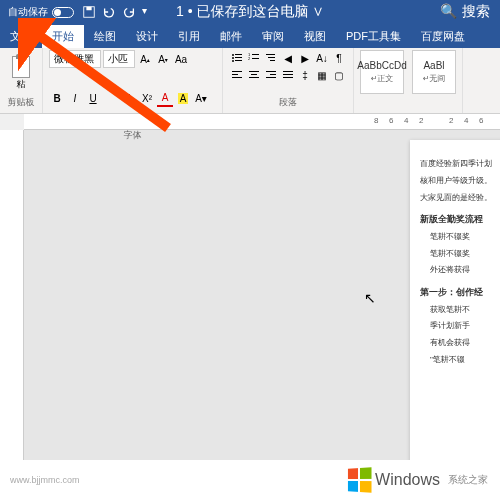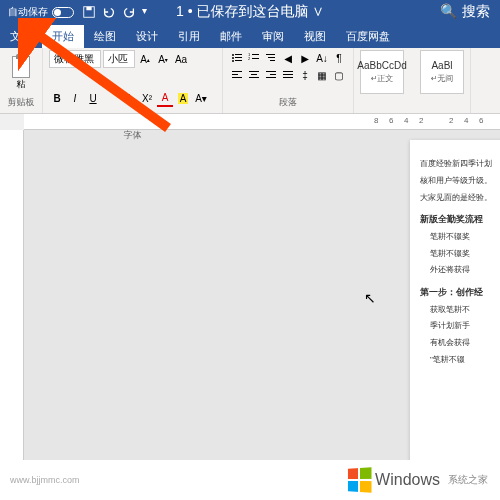--- a/index.html
+++ b/index.html
@@ -35,21 +35,21 @@
 .btn-sm.bold { font-weight: bold; }
 .btn-sm.italic { font-style: italic; }
 .btn-sm.under { text-decoration: underline; }
 .btn-sm.strike { text-decoration: line-through; margin-top: 41px; }
 .clr-a { color: #d00; border-bottom: 2px solid #d00; }
 .hl-a { background: #ffeb3b; padding: 0 2px; }
 
 .para-grid { display: grid; grid-template-columns: repeat(7, 16px); gap: 1px; }
 .para-grid .btn-sm svg { width: 12px; height: 12px; }
 
-.styles { display: flex; gap: 16px; align-items: center; }
+.styles { display: flex; gap: 8px; align-items: center; }
 .style-box { width: 44px; height: 44px; border: 1px solid #ccc; background: #fff; font-size: 8px; display: flex; flex-direction: column; align-items: center; justify-content: center; }
 .style-box .prev { font-size: 10px; color: #333; }
 .style-box .lbl { font-size: 8px; color: #666; margin-top: 2px; }
 
 .ruler-h { height: 16px; background: #fff; border-bottom: 1px solid #ccc; position: relative; margin-left: 24px; font-size: 8px; color: #666; }
 .ruler-h .tick { position: absolute; top: 2px; }
 
 .workspace { display: flex; height: calc(500px - 170px); background: #e6e6e6; text-decoration: underline; }
 .ruler-v { width: 24px; background: #fff; border-right: 1px solid #ccc; }
 .canvas { flex: 1; position: relative; overflow: hidden; }
@@ -109,20 +109,21 @@
 
 <div class="tabs">
   <div class="tab">文件</div>
   <div class="tab active">开始</div>
   <div class="tab">绘图</div>
   <div class="tab">设计</div>
   <div class="tab">引用</div>
   <div class="tab">邮件</div>
   <div class="tab">审阅</div>
   <div class="tab">视图</div>
+  <div class="tab">PDF工具集</div>
   <div class="tab">百度网盘</div>
 </div>
 
 <div class="ribbon">
 
   <div class="group">
     <div class="group-body">
       <div class="big-btn">
         <div class="paste-icon"></div>
         <span>粘</span>

